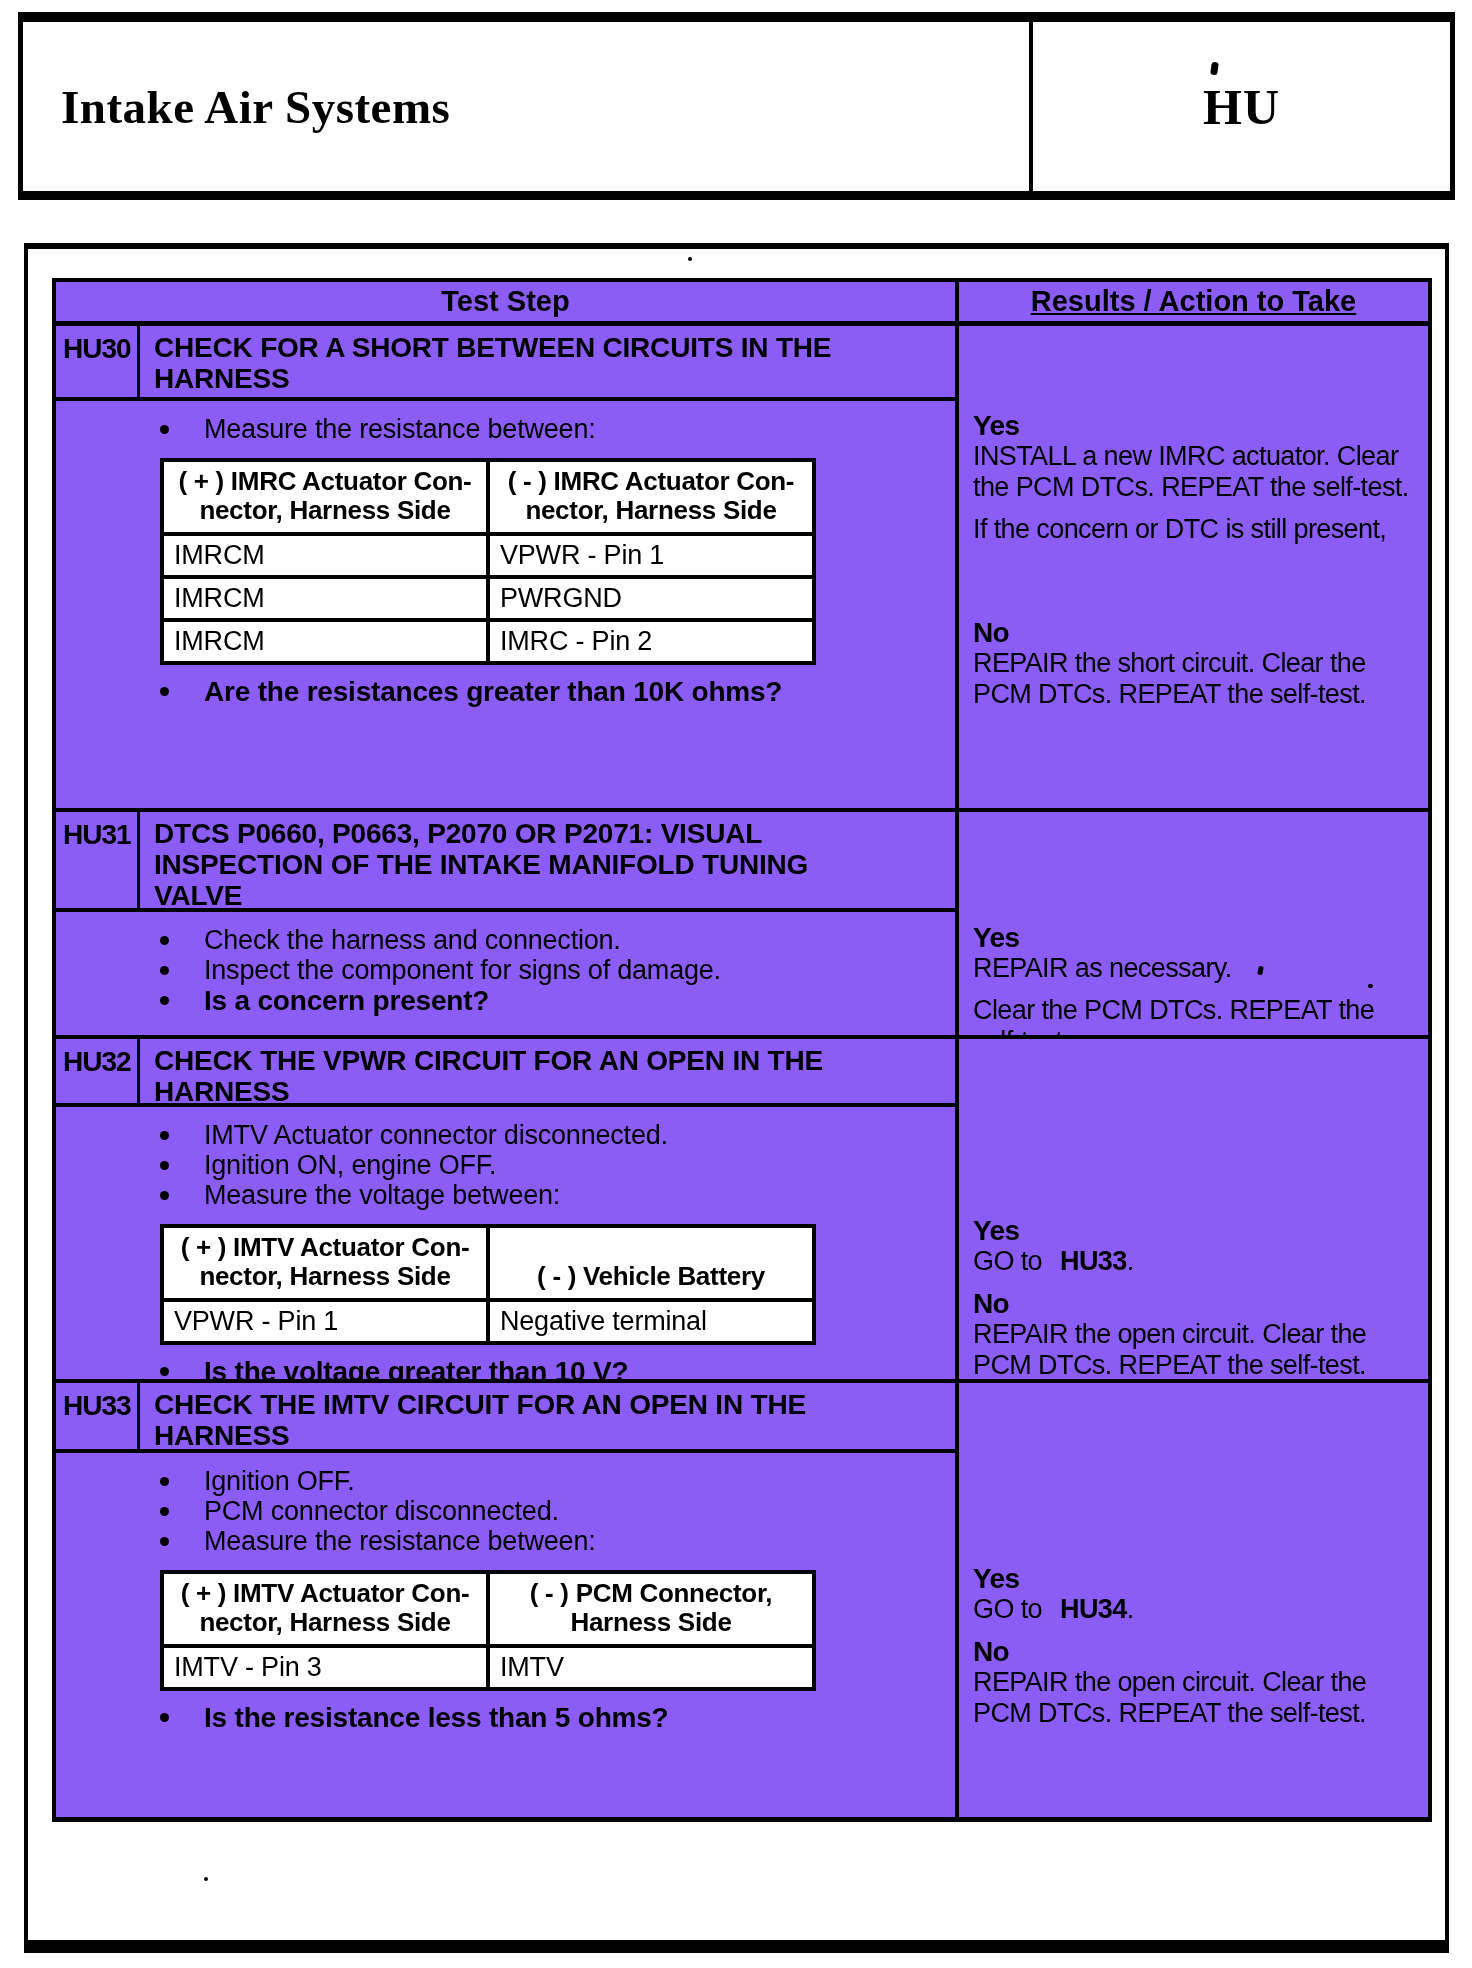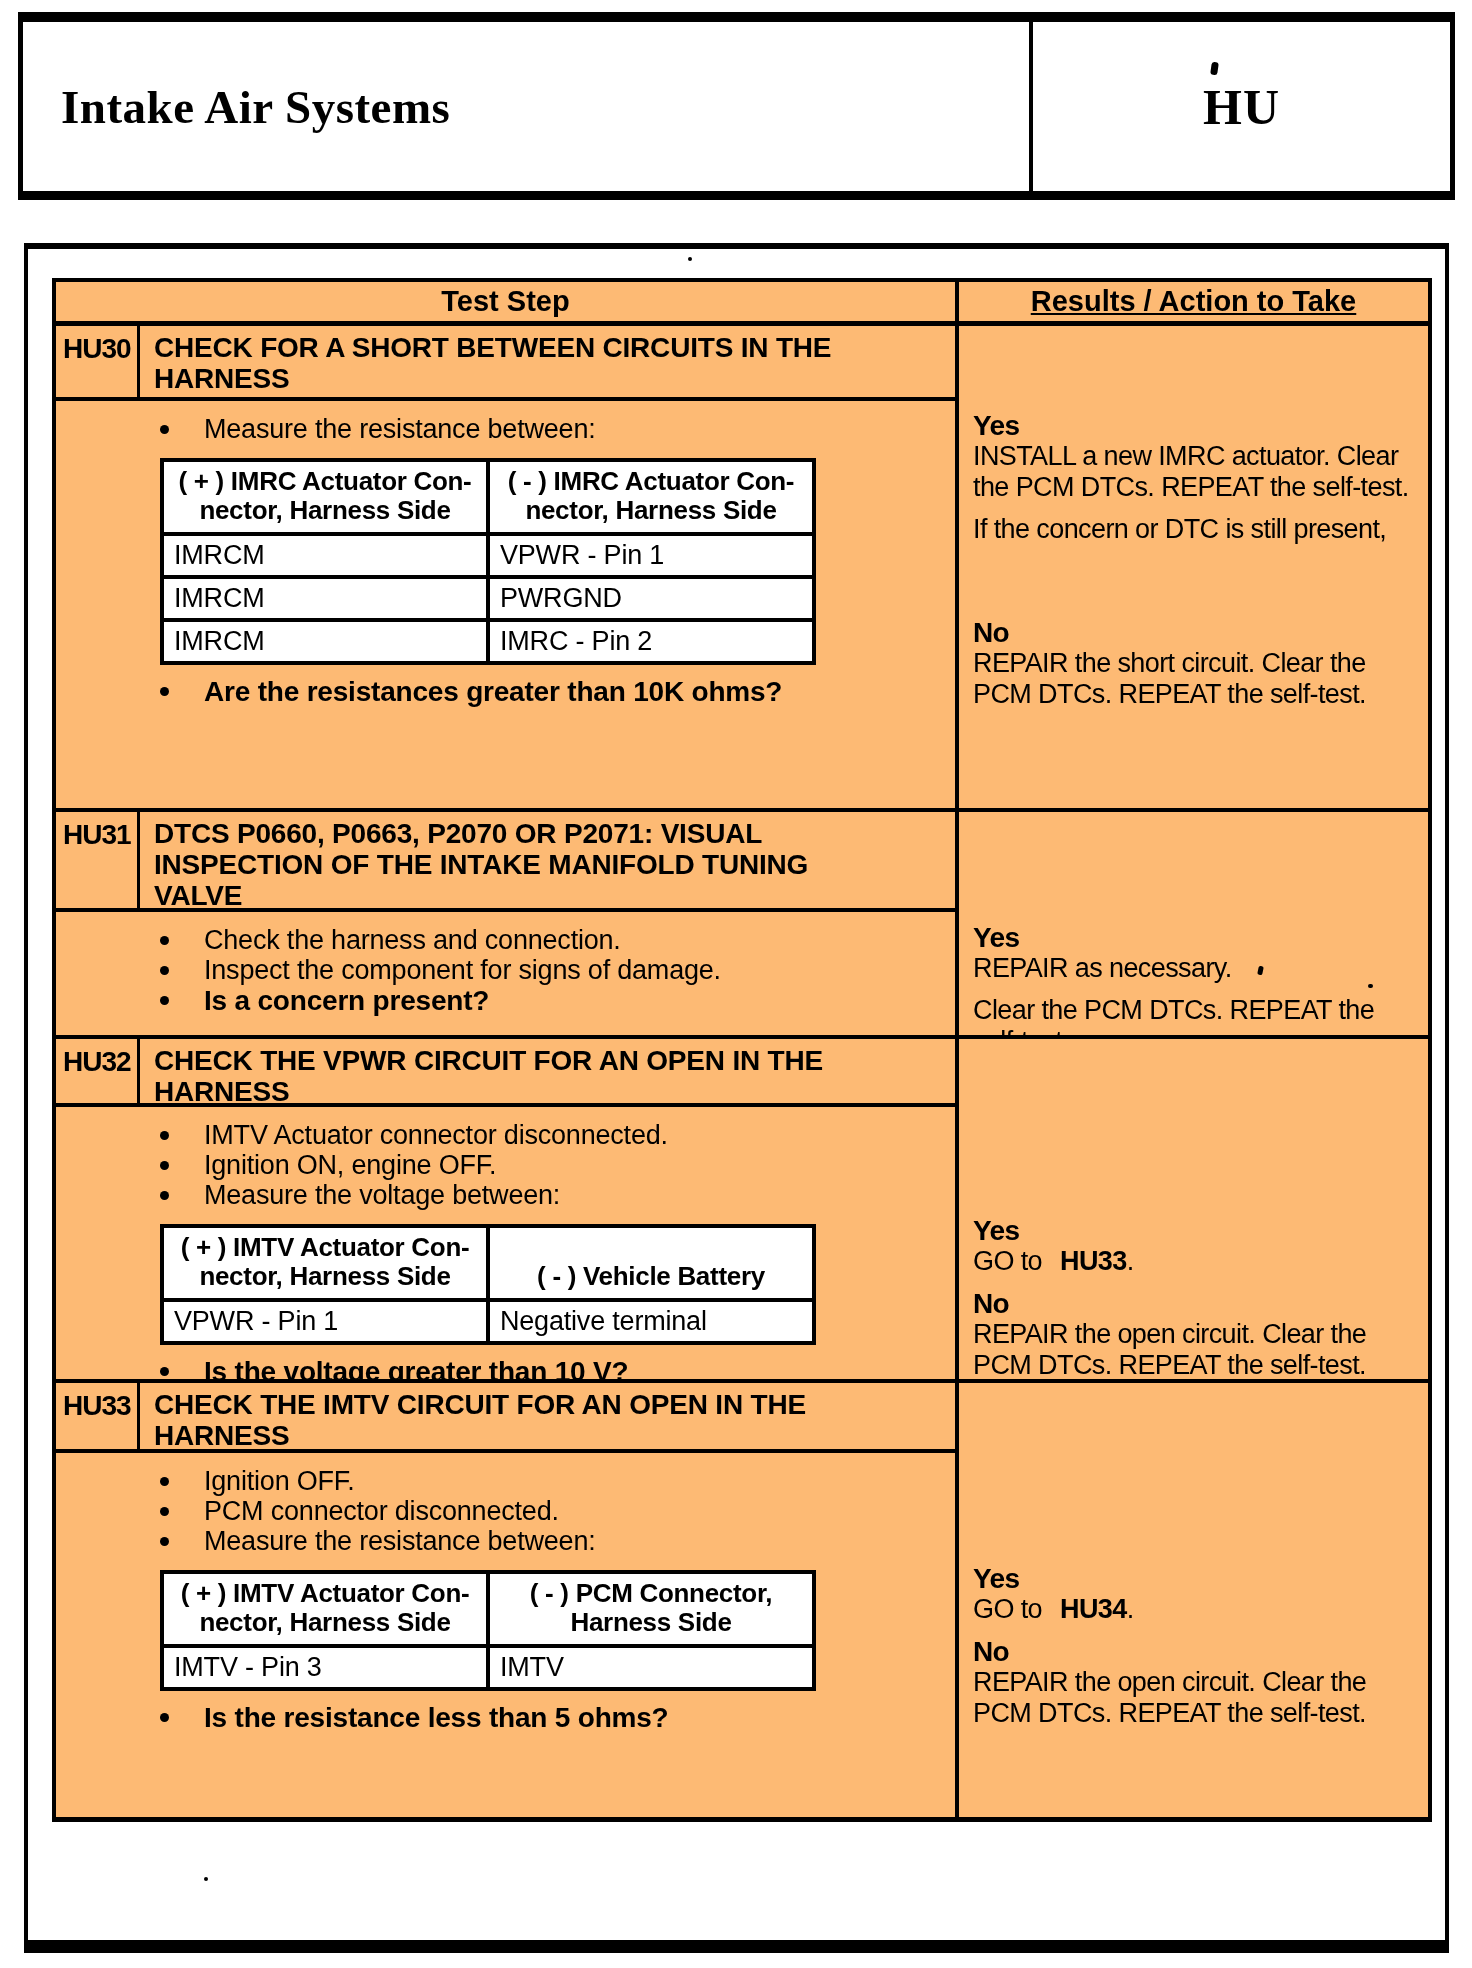--- a/index.html
+++ b/index.html
@@ -58,21 +58,21 @@
     background: #fff;
   }
 
   
   .main-table {
     position: absolute; left: 52px; top: 278px;
     width: 1380px; height: 1544px;
     border: 4px solid #000;
     border-bottom-width: 5px;
     display: flex; flex-direction: column;
-    background: #fdba74;
+    background: #8b5cf6;
   }
   .mt-header {
     display: flex; height: 44px;
     border-bottom: 5px solid #000;
     font-weight: bold; font-size: 29px;
     flex: none;
   }
   .mt-header .cell-left {
     width: 903px; border-right: 4px solid #000;
     display: flex; align-items: center; justify-content: center;

